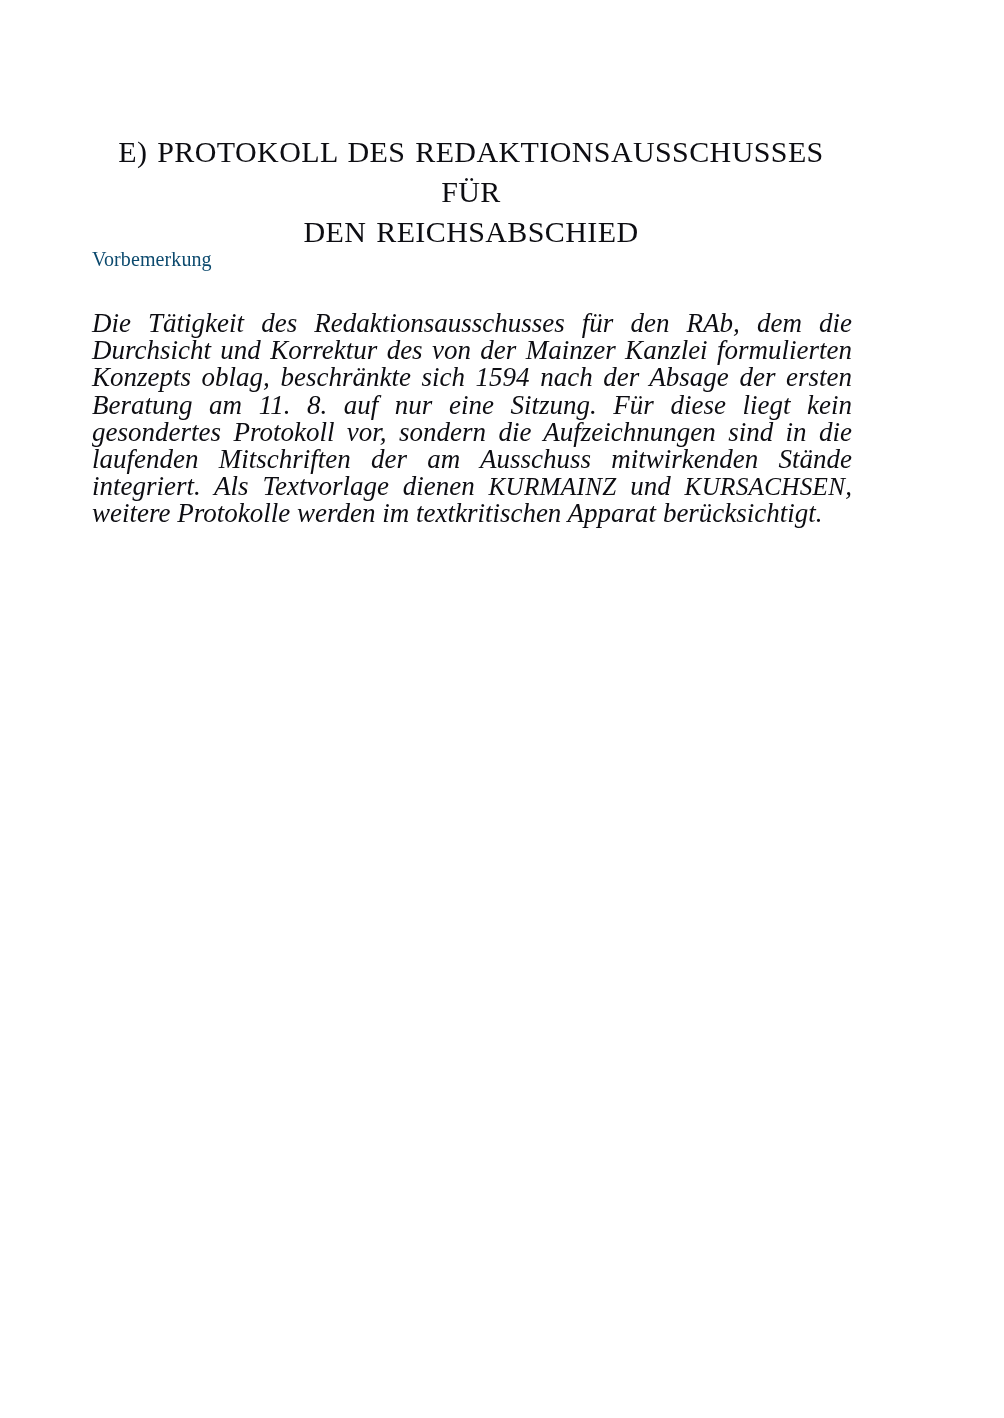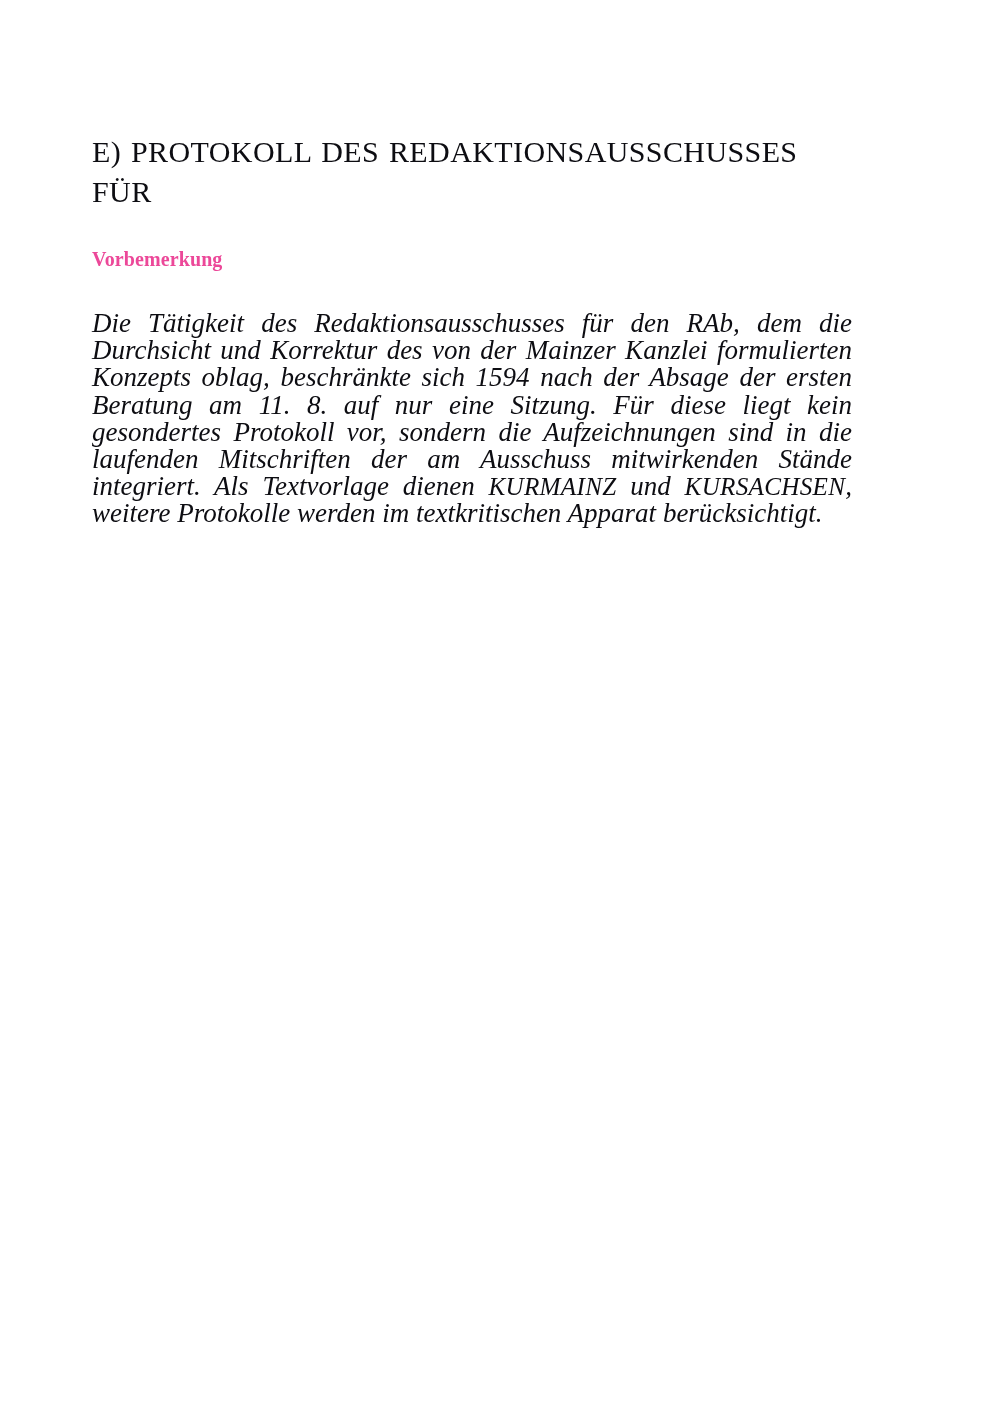--- a/index.html
+++ b/index.html
@@ -18,37 +18,38 @@
     font-family: "Liberation Serif", "DejaVu Serif", serif;
     color: #111111;
   }
 
   
   .chapter-title {
     position: absolute;
     left: 92px;
     top: 112px;
     width: 758px;
+    text-align: center;
     font-size: 30px;
     line-height: 40px;
     font-weight: 400;
     letter-spacing: 0.4px;
     color: #0d0d12;
     word-spacing: 2px;
   }
 
   
   .section-heading {
     position: absolute;
     left: 92px;
     top: 229px;
     font-size: 20px;
     line-height: 26px;
-    font-weight: 700;
-    color: #ec4899;
+    font-weight: 400;
+    color: #0c4a6e;
     letter-spacing: 0.1px;
   }
 
   
   .preamble {
     position: absolute;
     left: 92px;
     top: 283px;
     width: 760px;
     font-size: 27px;
@@ -67,20 +68,21 @@
   }
 </style>
 </head>
 <body>
 
 <div class="page">
 
   <h1 class="chapter-title">
     <span>E) PROTOKOLL DES REDAKTIONSAUSSCHUSSES FÜR</span>
     <br>
+    <span>DEN REICHSABSCHIED</span>
   </h1>
 
   <h2 class="section-heading">Vorbemerkung</h2>
 
   <p class="preamble">
     <span>Die Tätigkeit des Redaktionsausschusses für den RAb, dem die Durchsicht und Korrektur des von der Mainzer Kanzlei formulierten Konzepts oblag, beschränkte sich 1594 nach der Absage der ersten Beratung am 11. 8. auf nur eine Sitzung. Für diese liegt kein gesondertes Protokoll vor, sondern die Aufzeichnungen sind in die laufenden Mitschriften der am Ausschuss mitwirkenden Stände integriert. Als Textvorlage dienen </span><span class="smallcaps">KURMAINZ</span><span> und </span><span class="smallcaps">KURSACHSEN</span><span>, weitere Protokolle werden im textkritischen Apparat berücksichtigt.</span>
   </p>
 
 </div>
 

